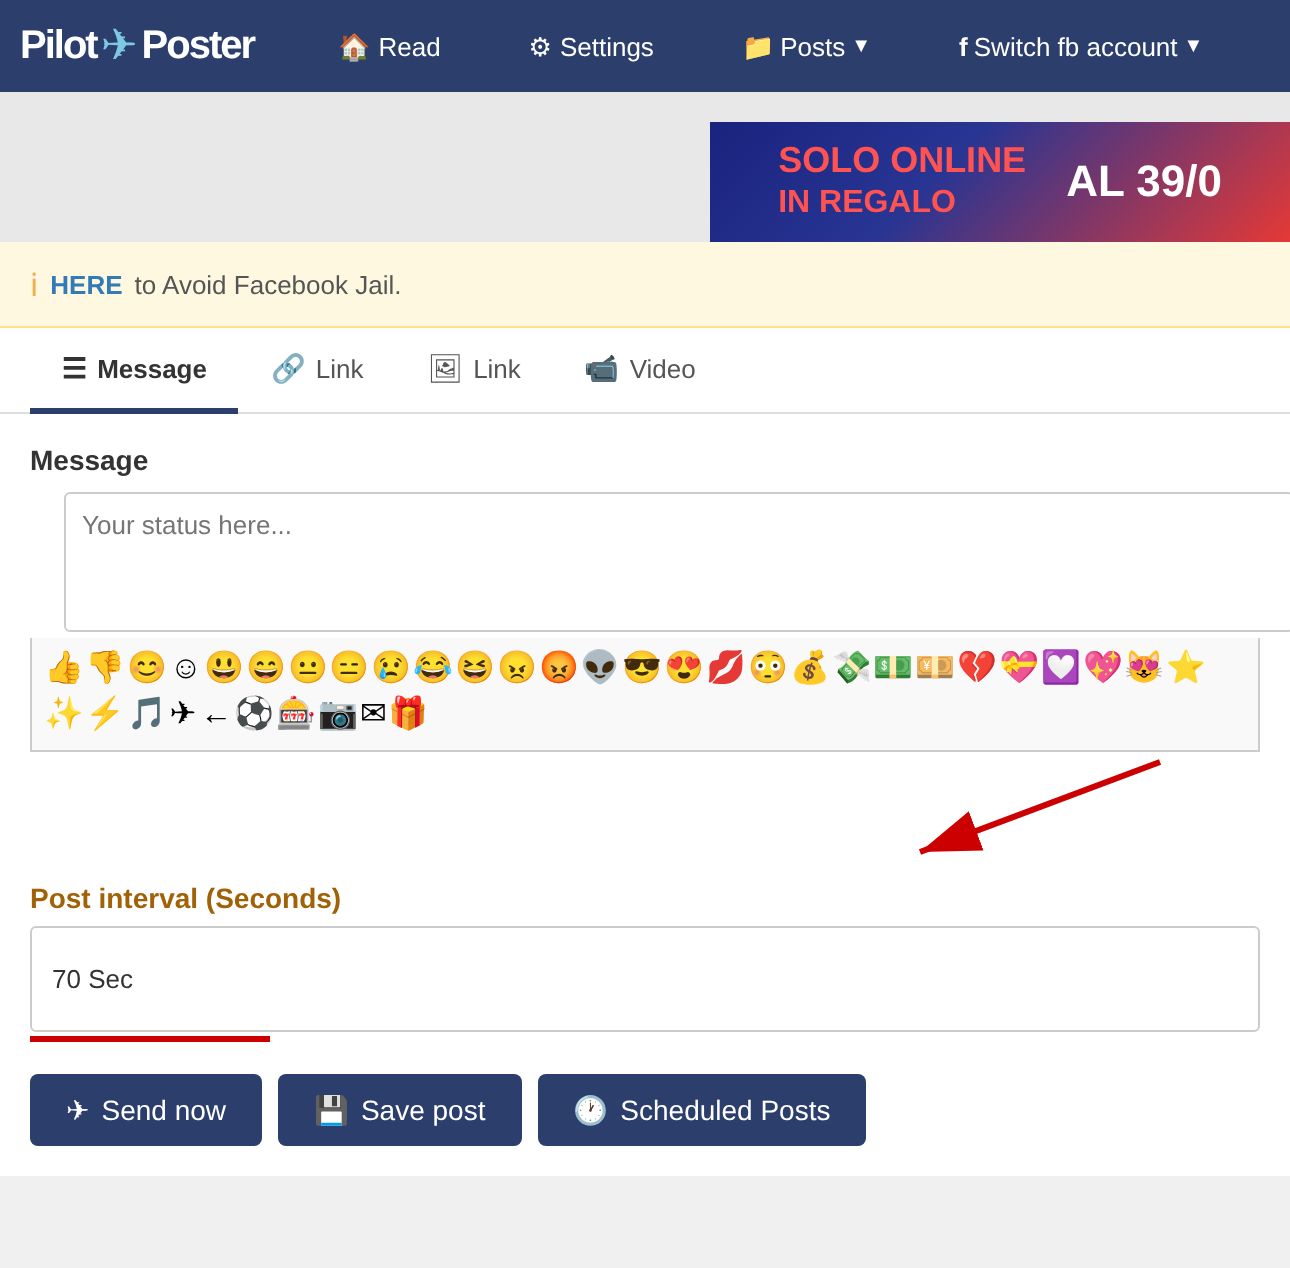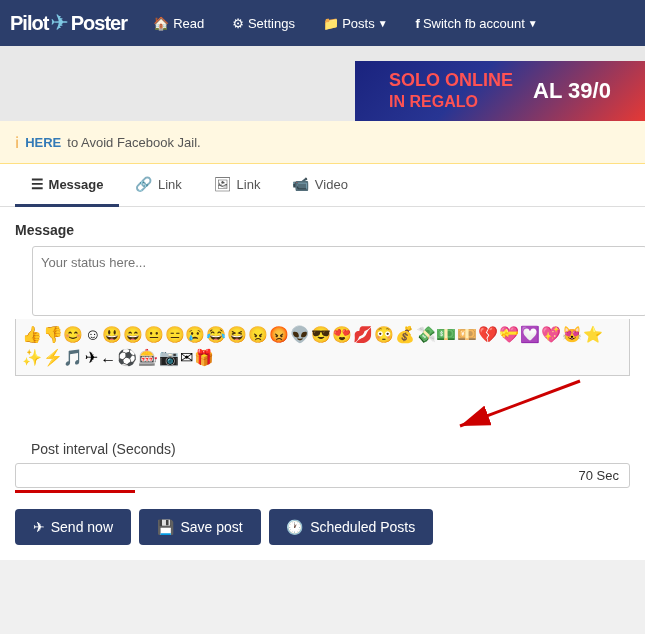--- a/index.html
+++ b/index.html
@@ -5,21 +5,21 @@
     * { box-sizing: border-box; margin: 0; padding: 0; }
     body { font-family: Arial, sans-serif; font-size: 14px; background: #f0f0f0; width: 645px; }
 
     
     .navbar {
       background: #2c3e6b;
       display: flex;
       align-items: center;
       padding: 0 10px;
       height: 46px;
-      gap: 4px;
+      gap: 20px;
     }
     .navbar-brand {
       display: flex;
       align-items: center;
       margin-right: 10px;
     }
     .navbar-brand .logo-text {
       color: white;
       font-size: 20px;
       font-weight: bold;
@@ -46,22 +46,23 @@
       align-items: center;
       gap: 3px;
     }
     .caret { font-size: 10px; }
 
     
     .banner {
       background: #e8e8e8;
       height: 75px;
       display: flex;
-      align-items: flex-end;
+      align-items: flex-start;
       overflow: hidden;
+      flex-direction: column;
     }
     .banner-content {
       margin-left: auto;
       background: linear-gradient(135deg, #1a237e 0%, #283593 40%, #e53935 100%);
       width: 290px;
       display: flex;
       align-items: center;
       justify-content: center;
       padding: 8px 12px;
       color: white;
@@ -144,34 +145,33 @@
       display: flex;
       flex-wrap: wrap;
       gap: 1px;
       font-size: 16px;
       line-height: 1.4;
     }
     .emoji-item { cursor: pointer; }
 
     
     .interval-label {
-      font-weight: normal;
+      font-weight: bold;
       font-size: 14px;
-      color: #404040;
-      margin: 10px 0 6px 16px;
+      color: #a16207;
+      margin: 10px 0 6px 0;
     }
     .interval-input {
       width: 100%;
       border: 1px solid #ccc;
       border-radius: 3px;
-      padding: 4px 10px;
+      padding: 18px 10px;
       font-size: 13px;
       color: #333;
       outline: none;
-      text-align: right;
     }
     .underline-accent {
       height: 3px;
       background: #cc0000;
       width: 120px;
       margin-top: 2px;
     }
 
     
     .button-bar {

